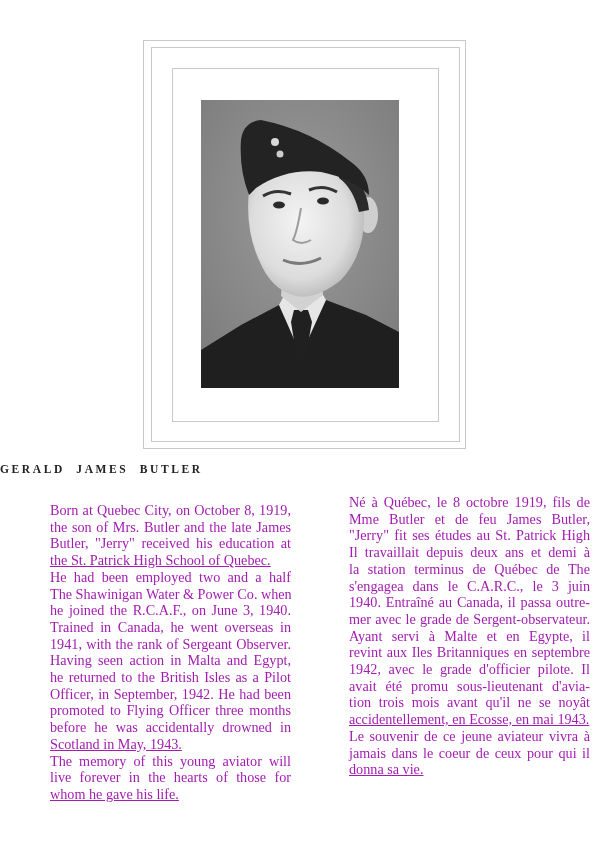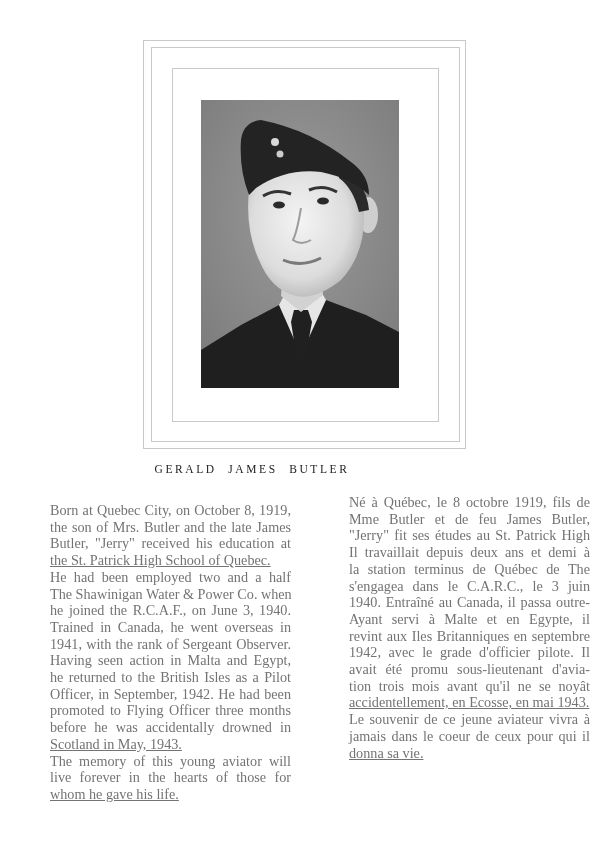--- a/index.html
+++ b/index.html
@@ -41,33 +41,32 @@
     left: 201px; top: 100px;
     width: 198px; height: 288px;
     background: #8a8a8a;
     overflow: hidden;
   }
   .photo svg { display: block; }
   .name-heading {
     position: absolute;
     left: 0; top: 463px;
     width: 504px;
-    text-align: center;
     font-size: 11.5px;
-    font-weight: normal;
+    font-weight: bold;
     letter-spacing: 2.6px;
     word-spacing: 6px;
     color: #222;
   }
   .col {
     position: absolute;
     font-size: 14.2px;
     line-height: 16.7px;
     text-align: justify;
-    color: #737373;
+    color: #a21caf;
   }
   .col p {
     margin: 0;
   }
   .col-left {
     left: 50px; top: 502px;
     width: 241px;
   }
   .col-right {
     left: 313px; top: 494px;
@@ -173,20 +172,21 @@
     <p>
       <span class="line">Né à Québec, le 8 octobre 1919, fils de</span>
       <span class="line">Mme Butler et de feu James Butler,</span>
       <span class="line">"Jerry" fit ses études au St. Patrick High</span>
     </p>
     <p>
       <span class="line">Il travaillait depuis deux ans et demi à</span>
       <span class="line">la station terminus de Québec de The</span>
       <span class="line">s'engagea dans le C.A.R.C., le 3 juin</span>
       <span class="line">1940. Entraîné au Canada, il passa outre-</span>
+      <span class="line">mer avec le grade de Sergent-observateur.</span>
       <span class="line">Ayant servi à Malte et en Egypte, il</span>
       <span class="line">revint aux Iles Britanniques en septembre</span>
       <span class="line">1942, avec le grade d'officier pilote. Il</span>
       <span class="line">avait été promu sous-lieutenant d'avia-</span>
       <span class="line">tion trois mois avant qu'il ne se noyât</span>
       <span class="line last">accidentellement, en Ecosse, en mai 1943.</span>
     </p>
     <p>
       <span class="line">Le souvenir de ce jeune aviateur vivra à</span>
       <span class="line">jamais dans le coeur de ceux pour qui il</span>

